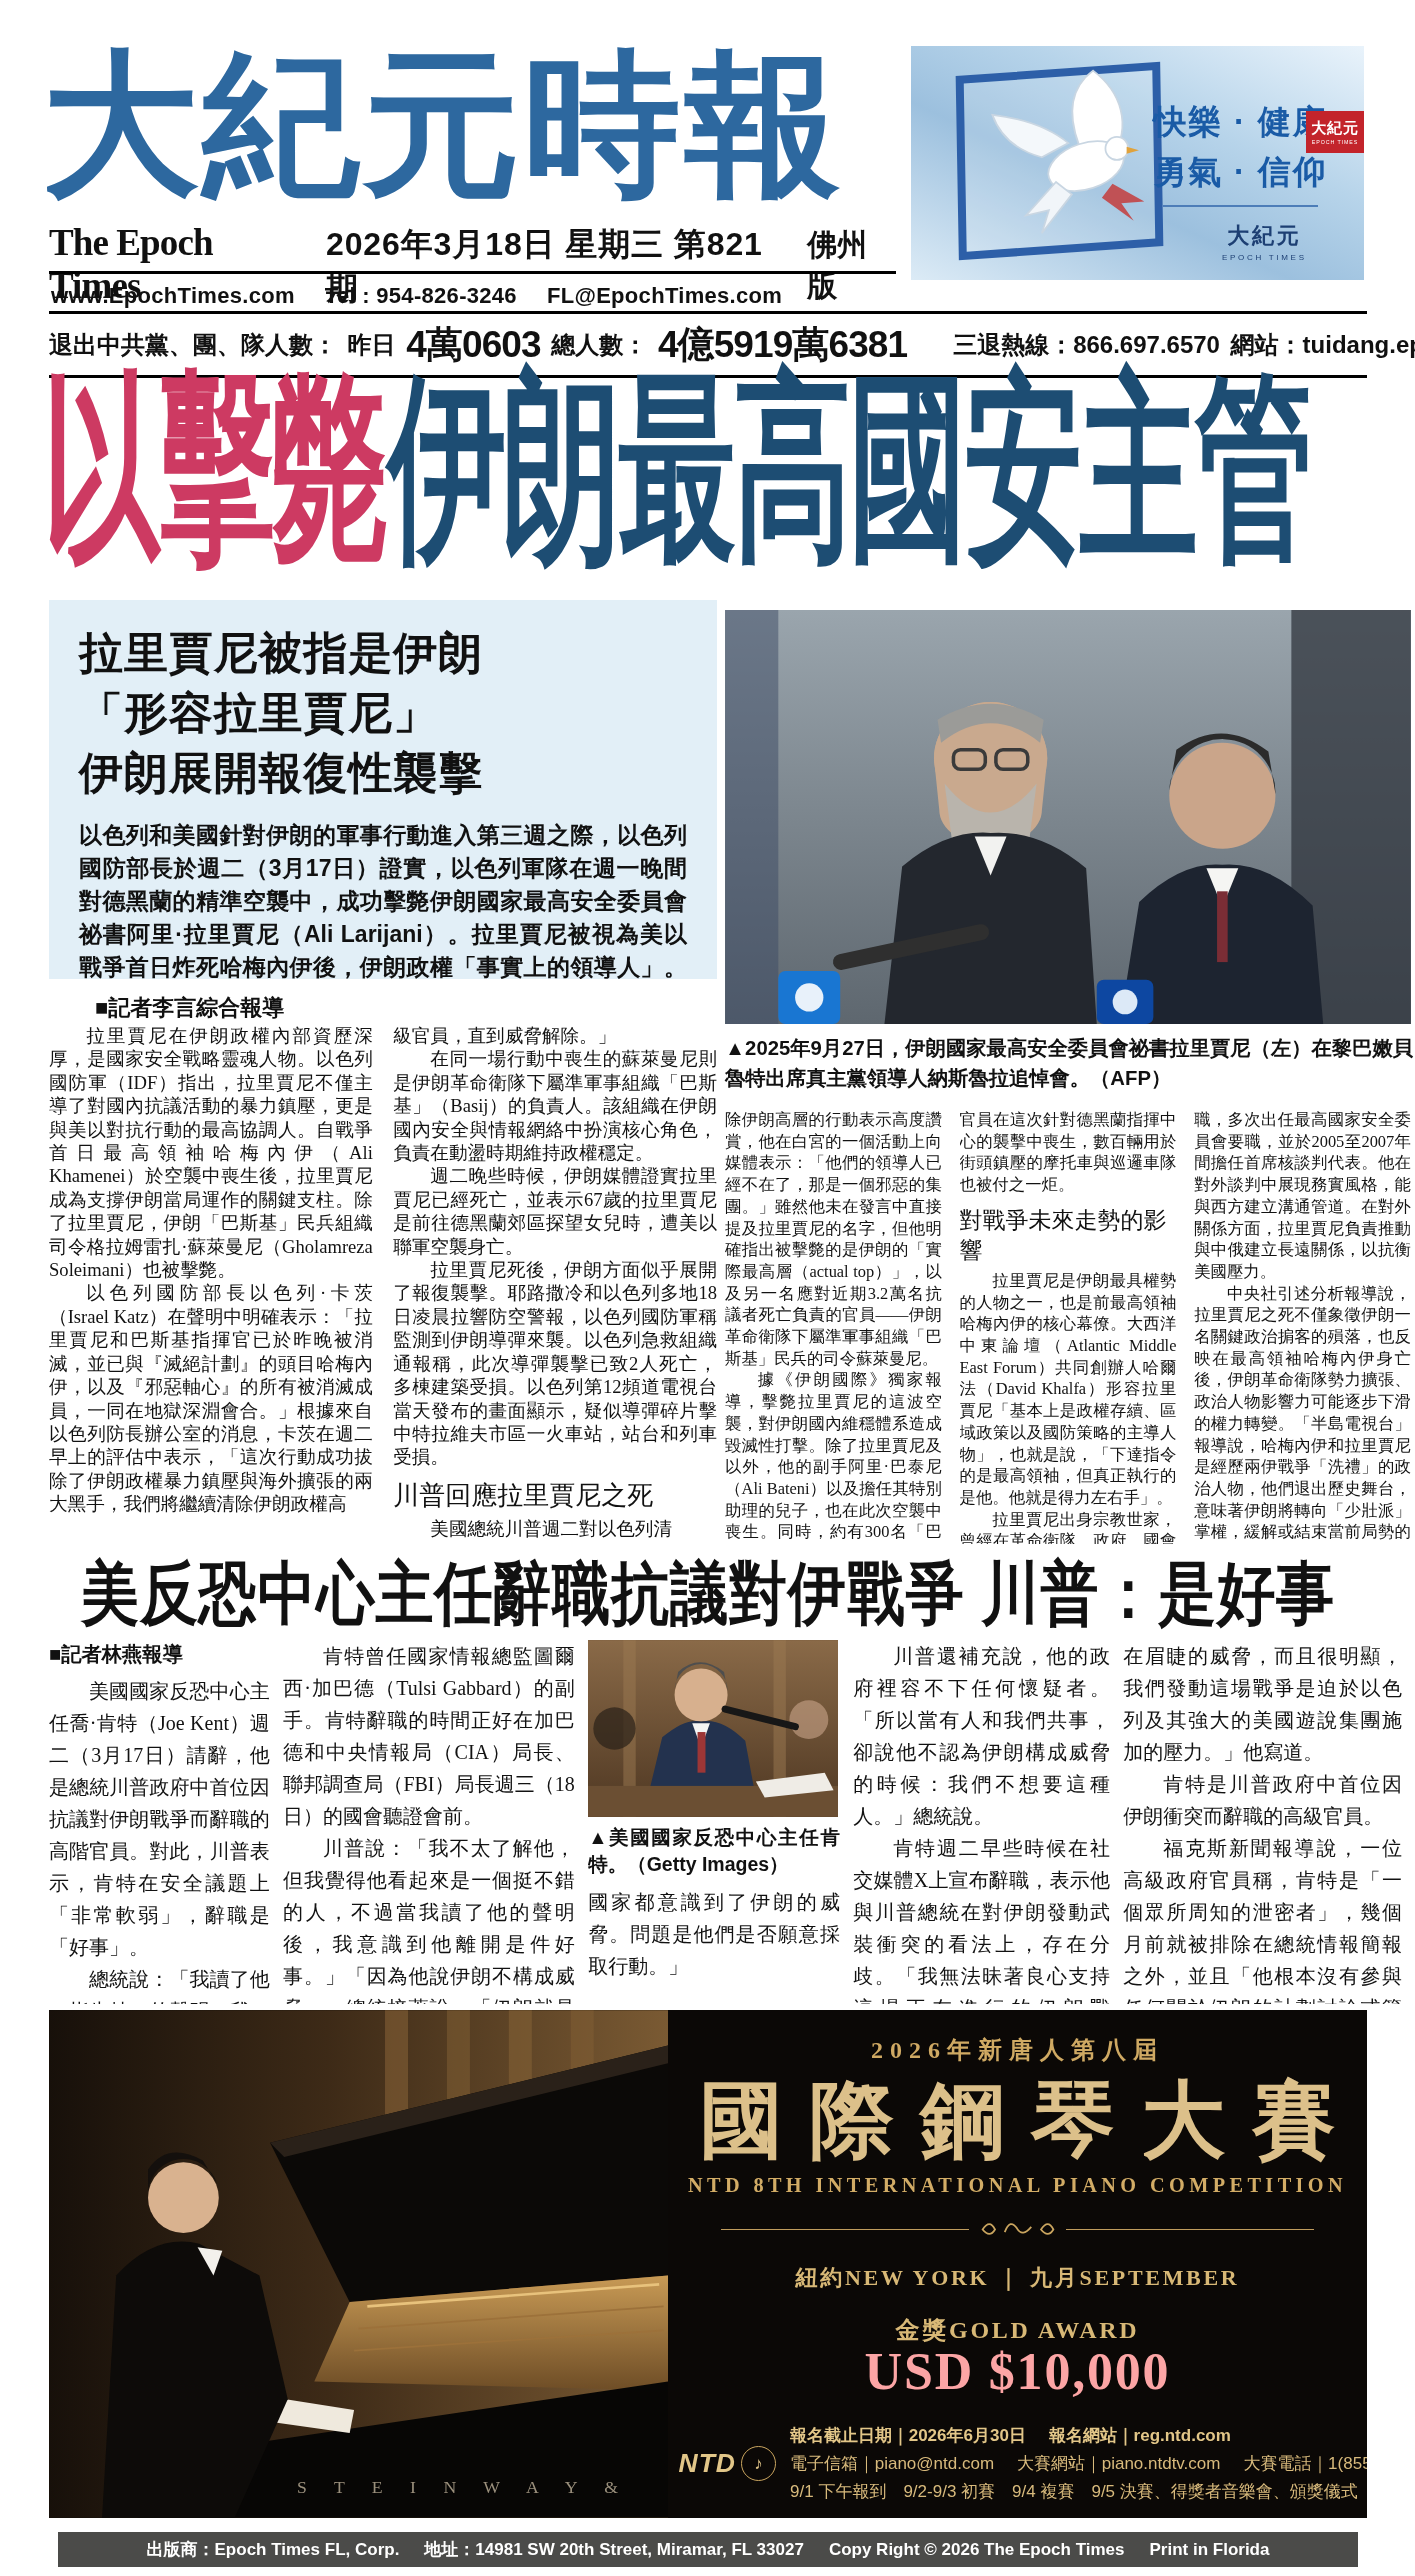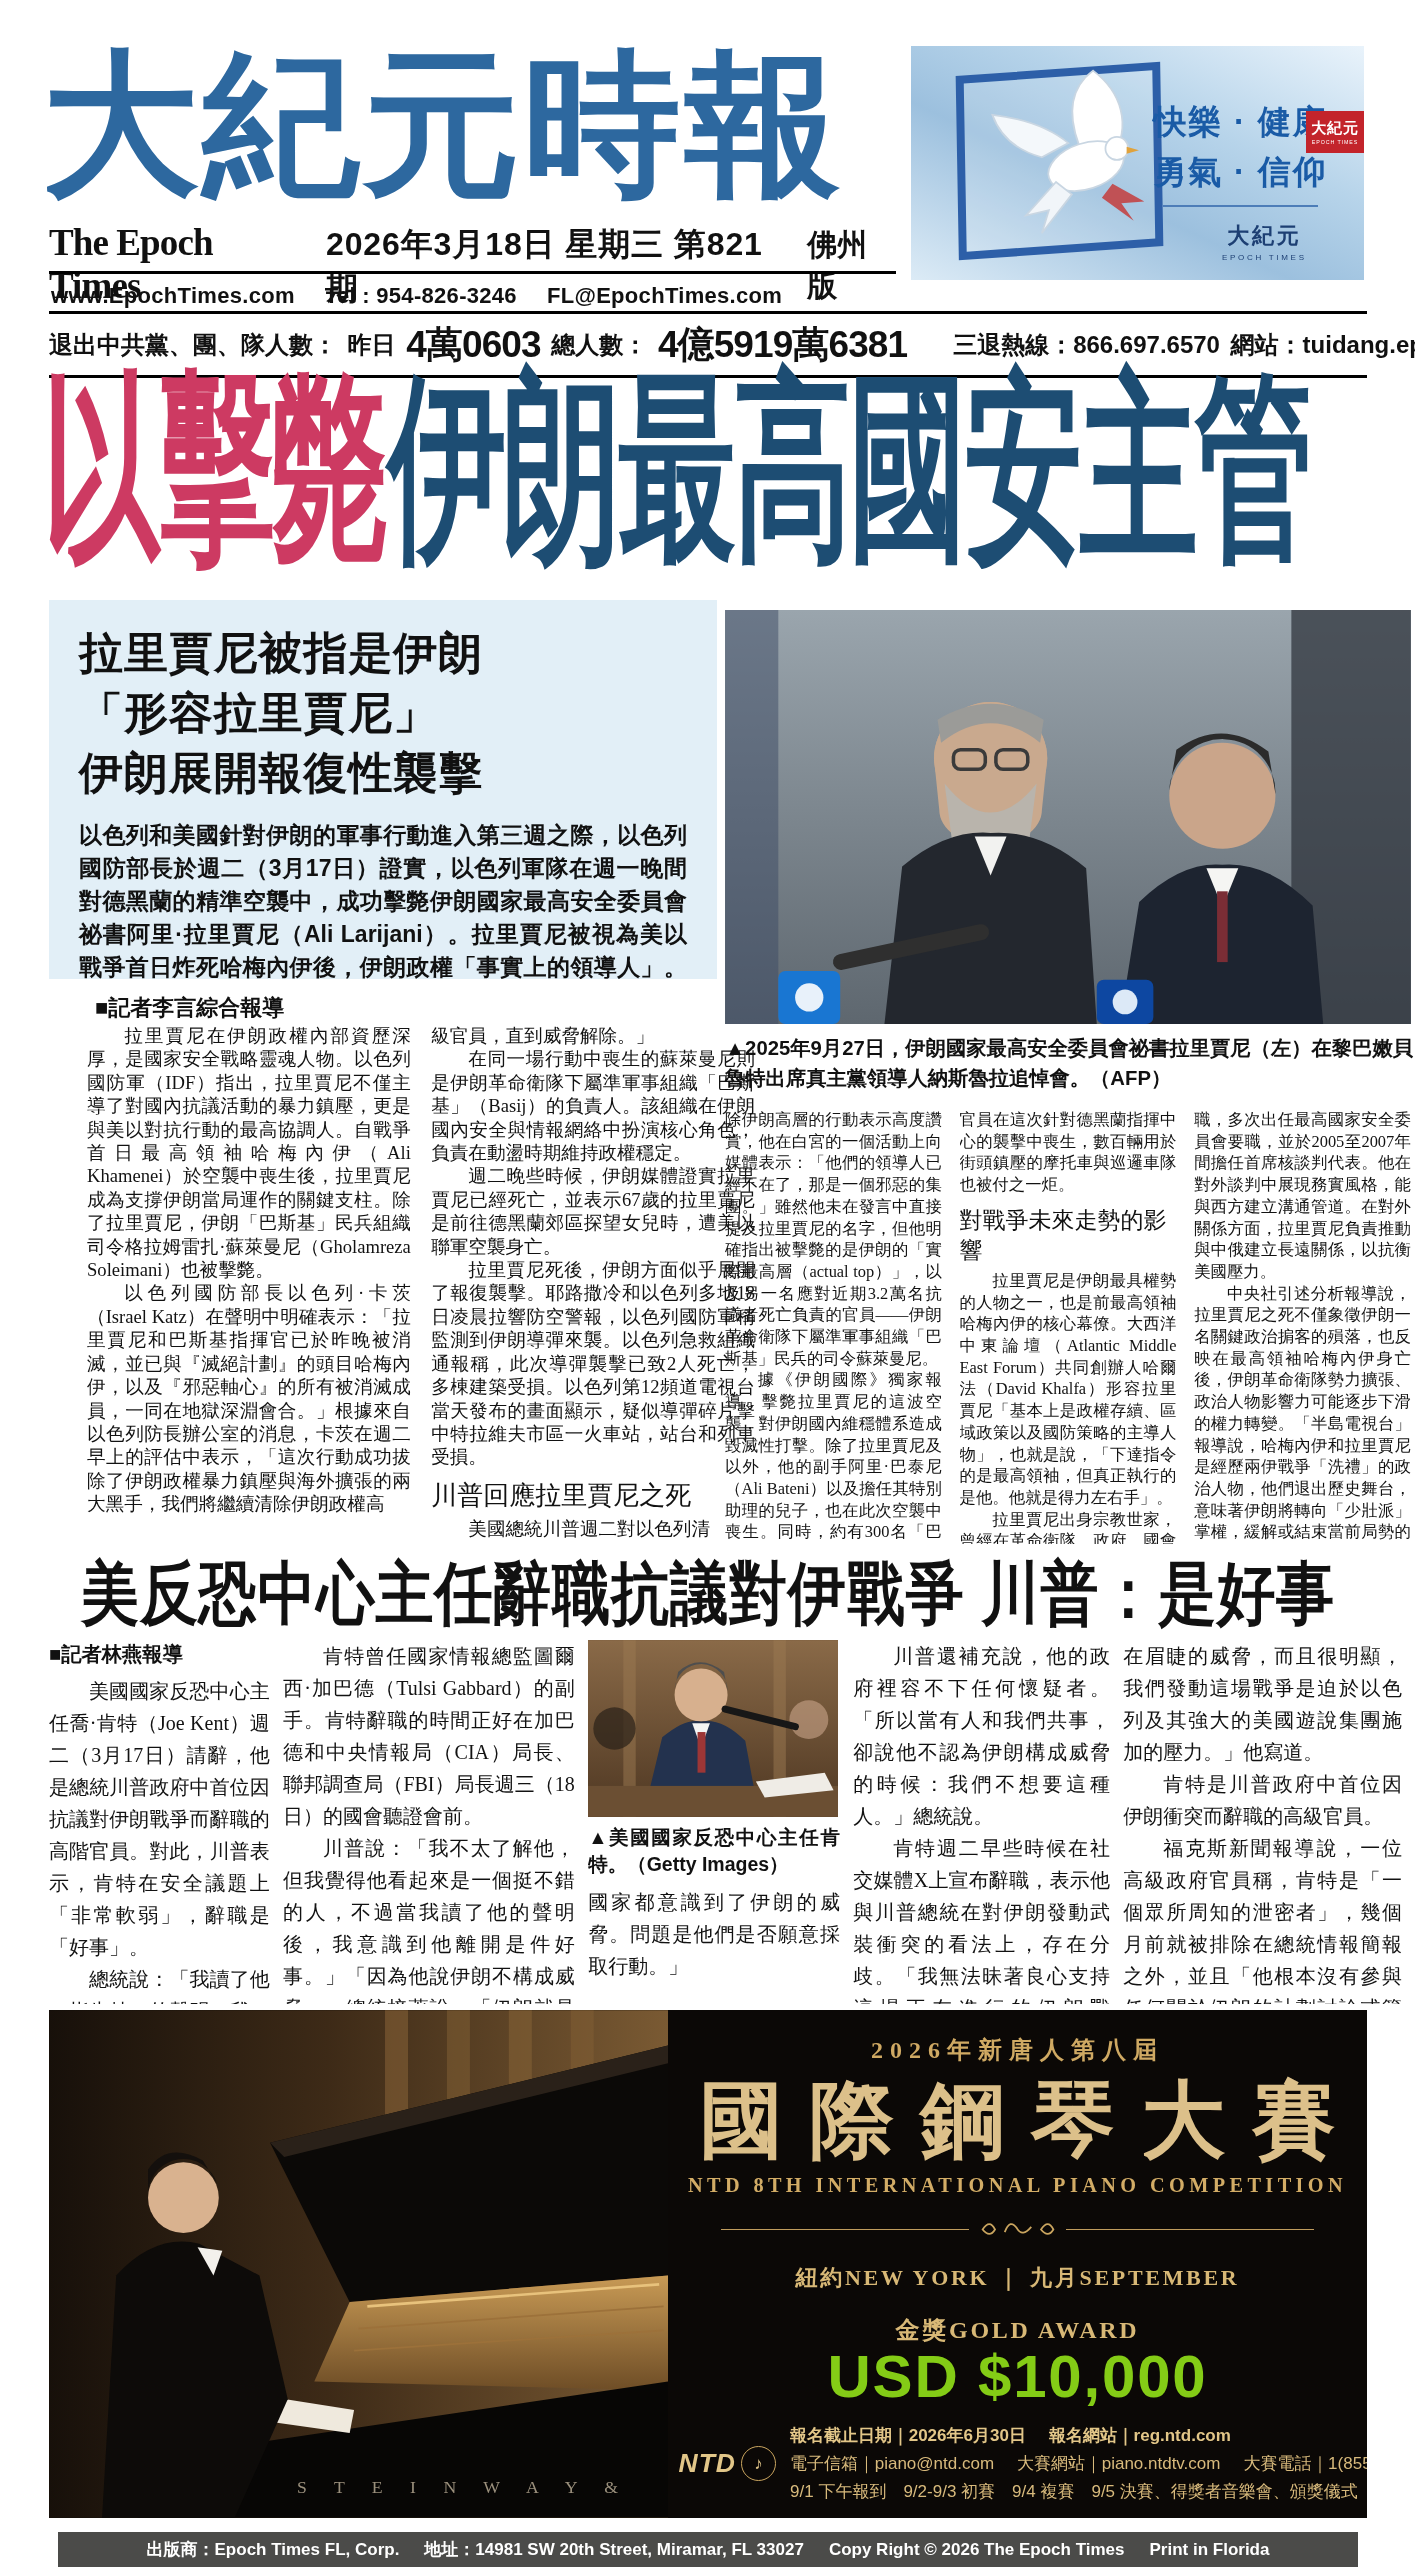--- a/index.html
+++ b/index.html
@@ -75,21 +75,21 @@
   .bluebox{
     position:absolute; left:49px; top:600px; width:668px; height:379px;
     background:#e2eff7; padding:23px 30px; overflow:hidden;
   }
   .bluebox .sub{ font-size:44px; font-weight:900; line-height:60px; letter-spacing:0.9px;}
   .bluebox .lead{ margin-top:16px; font-size:23px; font-weight:700; line-height:33px; text-align:justify;}
   .byline{ position:absolute; font-size:22px; font-weight:800;margin-left:45px;}
   .byline-1{ left:50px; top:993px;}
   .cols{ position:absolute; display:flex; overflow:hidden;}
   .cols .col{ overflow:hidden; height:100%;}
-  .main-left-cols{ left:49px; top:1024px; width:668px; height:520px; gap:20.3px;margin-left:38px;}
+  .main-left-cols{ left:49px; top:1024px; width:668px; height:520px; gap:20.3px;}
   .main-left-cols .col{ width:324px;}
   .main-right-cols{ left:725px; top:1109px; width:686px; height:435px; gap:17.7px;}
   .main-right-cols .col{ width:217px;}
   .body-p{
     font-family:"Liberation Serif","DejaVu Serif",serif;
     font-size:18.6px; line-height:23.4px; text-align:justify; text-indent:2em; color:#121212;
   }
   .main-right-cols .body-p{ font-size:16.4px; line-height:21.7px;}
   .no-indent{ text-indent:0;}
   .subhead{
@@ -137,22 +137,22 @@
   .ad-title{ position:absolute; left:0; top:42px; width:100%; font-size:84px; font-weight:700; letter-spacing:26.5px;
              font-family:"Liberation Serif","DejaVu Serif",serif; color:#dcc08a; text-indent:26.5px;}
   .ad-title-en{ position:absolute; left:0; top:152px; width:100%; font-size:20.3px; font-weight:700; letter-spacing:4.4px;
                 font-family:"Liberation Serif","DejaVu Serif",serif; color:#d2ac66;}
   .ad-orn{ position:absolute; left:53px; right:53px; top:196px; display:flex; align-items:center; gap:8.8px;}
   .ad-orn .line{ flex:1; height:1.8px; background:#bf9c5d;}
   .ad-loc{ position:absolute; left:0; top:241px; width:100%; font-size:22px; letter-spacing:2.7px; font-weight:600;
            font-family:"Liberation Serif","DejaVu Serif",serif; color:#d8b876;}
   .ad-award{ position:absolute; left:0; top:292px; width:100%; font-size:24px; letter-spacing:2.7px; font-weight:600;
              font-family:"Liberation Serif","DejaVu Serif",serif; color:#d8b876;}
-  .ad-usd{ position:absolute; left:0; top:320px; width:100%; font-size:60px; font-weight:700;
-           font-family:Liberation Sans, sans-serif; color:#84cc16; letter-spacing:1.8px;}
+  .ad-usd{ position:absolute; left:0; top:320px; width:100%; font-size:52px; font-weight:700;
+           font-family:Liberation Serif, serif; color:#fca5a5; letter-spacing:1.8px;}
   .ad-details{ position:absolute; left:10.6px; top:403px; width:681px; display:flex; align-items:center; gap:14px; text-align:left;}
   .ntd-logo{ display:flex; align-items:center; gap:5.3px; flex:0 0 auto;}
   .ntd-text{ font-size:26.5px; font-weight:900; font-style:italic; color:#e2c688; letter-spacing:0.9px;}
   .ntd-circle{ width:35px; height:35px; border:1.8px solid #caa55f; border-radius:50%;
                display:flex; align-items:center; justify-content:center; font-size:17px; color:#e2c688;}
   .ad-lines{ display:flex; flex-direction:column; gap:7px; font-size:17px; color:#d8ba7c; line-height:21px;}
   .ad-lines .row{ display:flex; gap:23px; white-space:nowrap;}
   .ad-lines b{ font-weight:800; color:#e2c688;}
 
   

